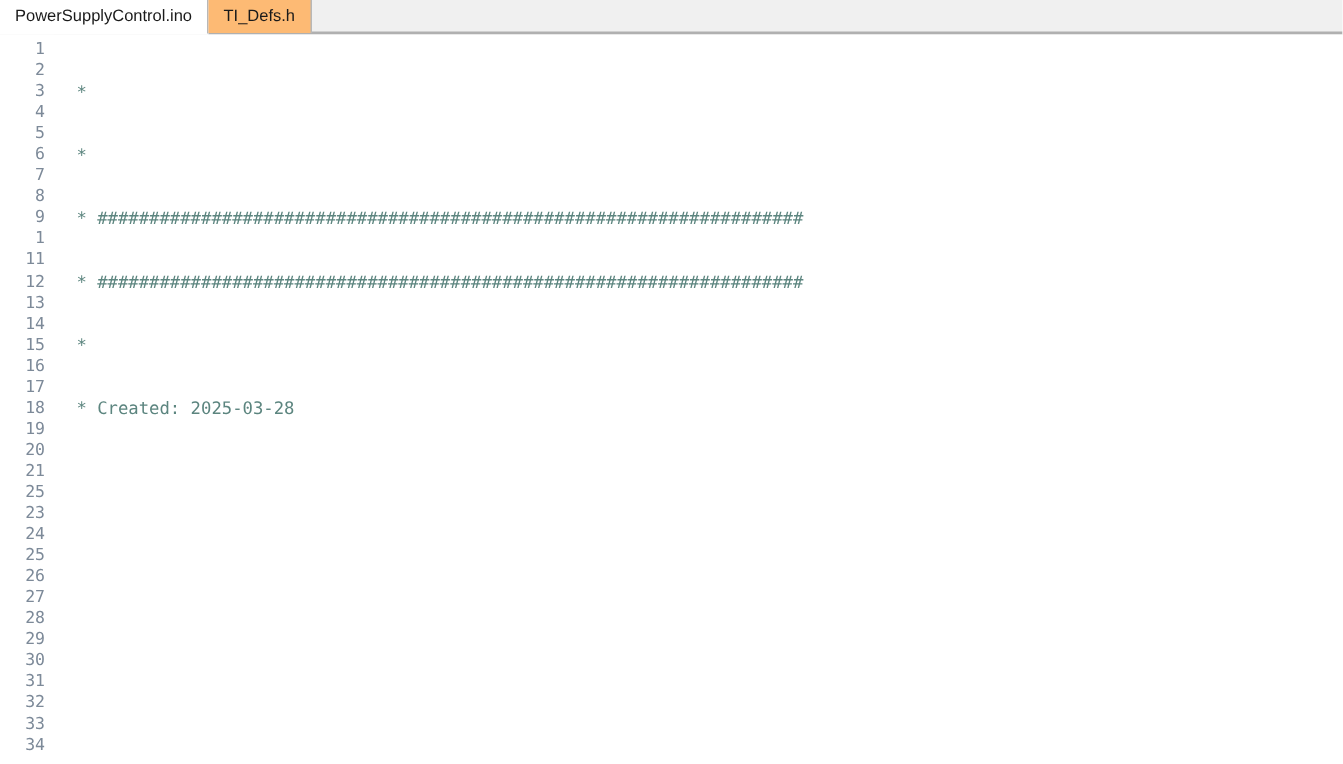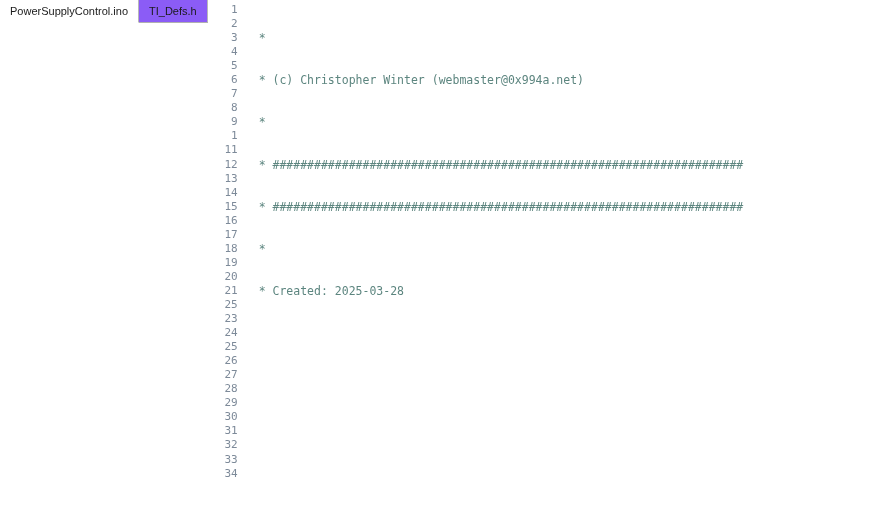--- a/index.html
+++ b/index.html
@@ -10,40 +10,41 @@
   body {
     width: 895px;
     height: 509px;
     overflow: hidden;
     font-family: "DejaVu Sans Mono", monospace;
   }
   .editor-window {
     width: 895px;
     height: 509px;
     display: flex;
+    flex-direction: column;
     background: #ffffff;
   }
   
   .tab-bar {
     height: 22px;
     background: #f0f0f0;
     border-bottom: 1px solid #b0b0b0;
     display: flex;
     align-items: stretch;
     flex: 0 0 auto;
   }
   .tab {
     display: flex;
     align-items: center;
     padding: 0 10px;
     font-family: "Liberation Sans", sans-serif;
     font-size: 11px;
     color: #1a1a1a;
     border-right: 1px solid #b8b8b8;
-    background: #8b5cf6;
+    background: #fdba74;
     cursor: default;
     white-space: nowrap;
   }
   .tab.active {
     background: #ffffff;
     border-bottom: 1px solid #ffffff;
     margin-bottom: -1px;
   }
   .tab-filler {
     flex: 1 1 auto;
@@ -136,21 +137,20 @@
       <div>28</div>
       <div>29</div>
       <div>30</div>
       <div>31</div>
       <div>32</div>
       <div>33</div>
       <div>34</div>
     </div>
     <div class="code-lines">
       <div class="comment"> *</div>
-      <div class="comment"> * (c) Christopher Winter (webmaster@0x994a.net)</div>
       <div class="comment"> *</div>
       <div class="comment"> * ####################################################################</div>
       <div class="comment"> * ####################################################################</div>
       <div class="comment"> *</div>
       <div class="comment"> * Created: 2025-03-28</div>
       
       
       
       
       

